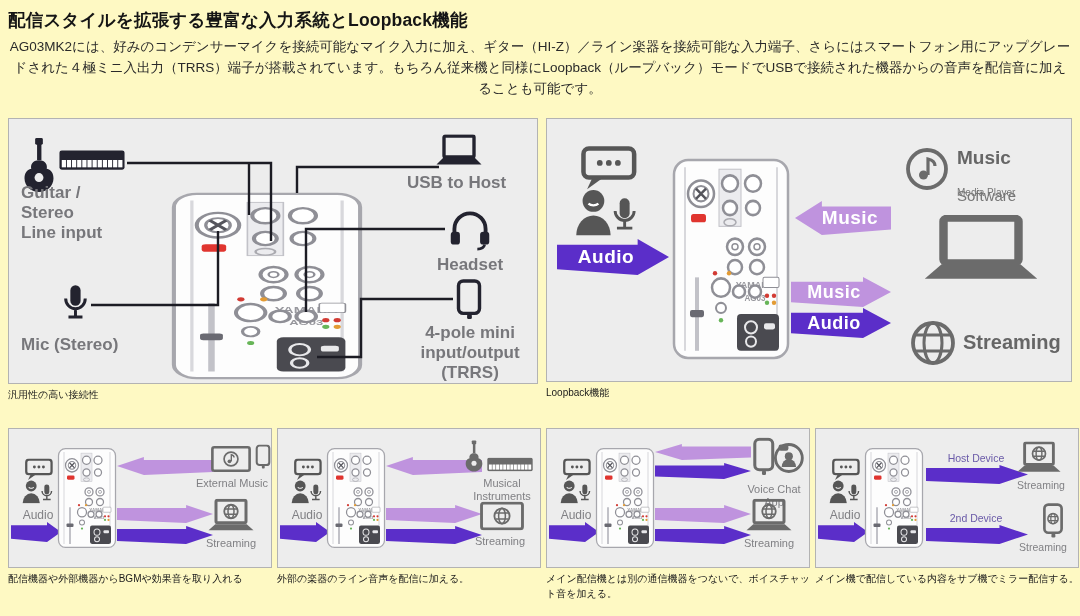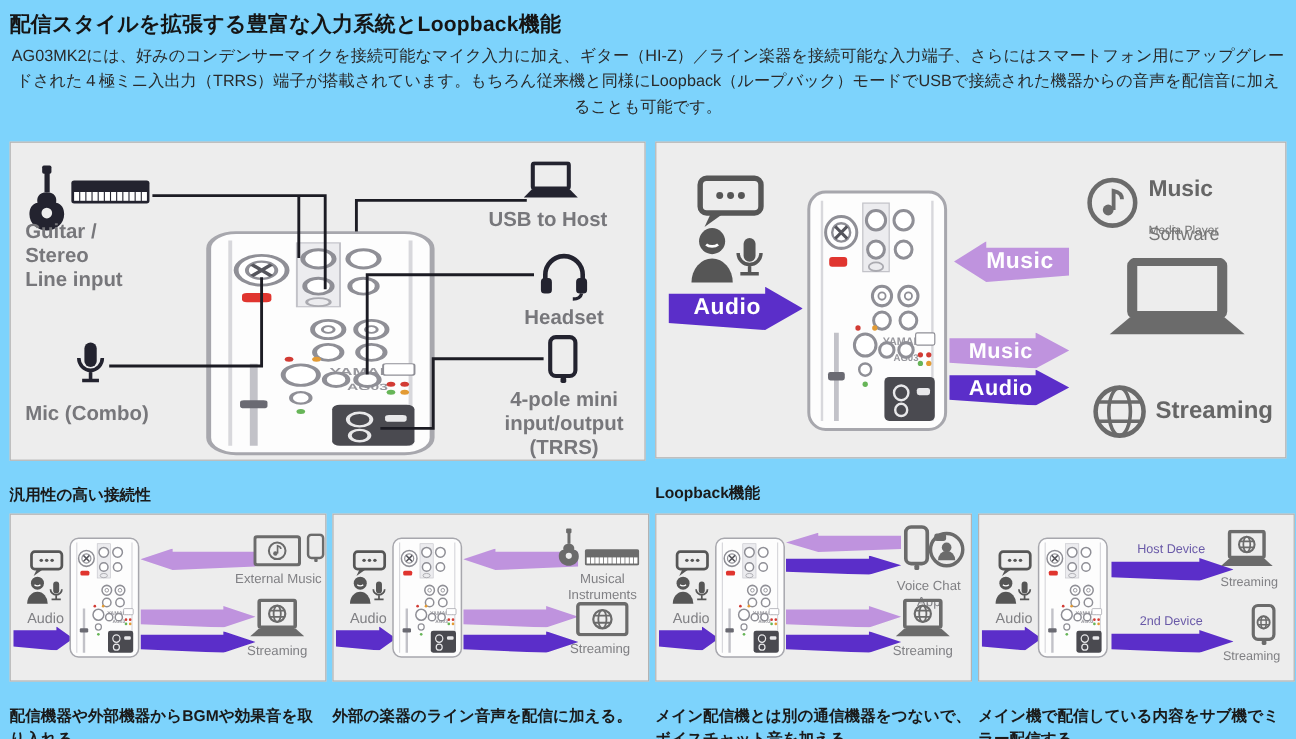--- a/index.html
+++ b/index.html
@@ -1,23 +1,23 @@
 <!DOCTYPE html>
 <html><head>
 <meta charset="utf-8">
 <style>
   html,body{margin:0;padding:0;background:#fff;}
-  .canvas{position:relative;width:1080px;height:616px;background:#7dd3fc;overflow:hidden;
+  .canvas{position:relative;width:1080px;height:616px;background:#fef9c3;overflow:hidden;
           font-family:"Liberation Sans","DejaVu Sans",sans-serif;}
   .abs{position:absolute;}
   .title{position:absolute;left:8px;top:8px;font-size:17.5px;font-weight:700;color:#151515;letter-spacing:.2px;}
   .body-text{position:absolute;left:8px;top:36px;width:1064px;font-size:13.5px;line-height:21px;color:#2a2a2a;text-align:center;}
   .col{position:absolute;}
   .panel{position:relative;width:100%;background:#ededed;border:1px solid #b3b3b3;box-sizing:border-box;}
-  .cap{margin-top:20px;font-size:13px;color:#1a1a1a;line-height:1.45;font-weight:bold;}
+  .cap{margin-top:4px;font-size:10px;color:#1a1a1a;line-height:1.45;}
   .lbl{position:absolute;font-weight:700;color:#77777b;line-height:1.18;}
   .slbl{position:absolute;font-weight:400;color:#808084;text-align:center;line-height:1.2;}
   .arr{position:absolute;display:flex;align-items:center;justify-content:center;
        color:#fff;font-weight:700;font-size:19px;letter-spacing:.5px;}
   .arr-r{clip-path:polygon(0 16%,72% 16%,72% 0,100% 50%,72% 100%,0 84%);padding-right:14px;box-sizing:border-box;}
   .arr-l{clip-path:polygon(100% 16%,28% 16%,28% 0,0 50%,28% 100%,100% 84%);padding-left:14px;box-sizing:border-box;}
   .purple{background:#5b2ec9;}
   .lpurple{background:#bf93de;}
   .sarr{font-size:0;}
   svg{display:block;}
@@ -193,21 +193,21 @@
           <use href="#sym-keys" xlink:href="#sym-keys"></use>
         </svg>
       <div class="lbl" style="left:12px;top:64px;font-size:17px">
         <div>Guitar /</div>
         <div>Stereo</div>
         <div>Line input</div>
       </div>
       <svg class="abs" style="left:52px;top:164px;width:28px;height:42px;color:#23232f" viewBox="0 0 30 44">
           <use href="#sym-mic" xlink:href="#sym-mic"></use>
         </svg>
-      <div class="lbl" style="left:12px;top:216px;font-size:17px">Mic (Combo)</div>
+      <div class="lbl" style="left:12px;top:216px;font-size:17px">Mic (Stereo)</div>
 
       <svg class="abs" style="left:160px;top:72px;width:196px;height:190px" viewBox="0 0 120 200" preserveAspectRatio="none">
           <use href="#sym-mixer" xlink:href="#sym-mixer"></use>
         </svg>
 
       <svg class="abs" style="left:426px;top:14px;width:48px;height:36px;color:#23232f" viewBox="0 0 64 44">
           <use href="#sym-laptop" xlink:href="#sym-laptop"></use>
         </svg>
       <div class="lbl" style="left:398px;top:54px;width:130px;font-size:17px;text-align:left">USB to Host</div>
       <svg class="abs" style="left:438px;top:88px;width:46px;height:44px;color:#23232f" viewBox="0 0 50 48">

